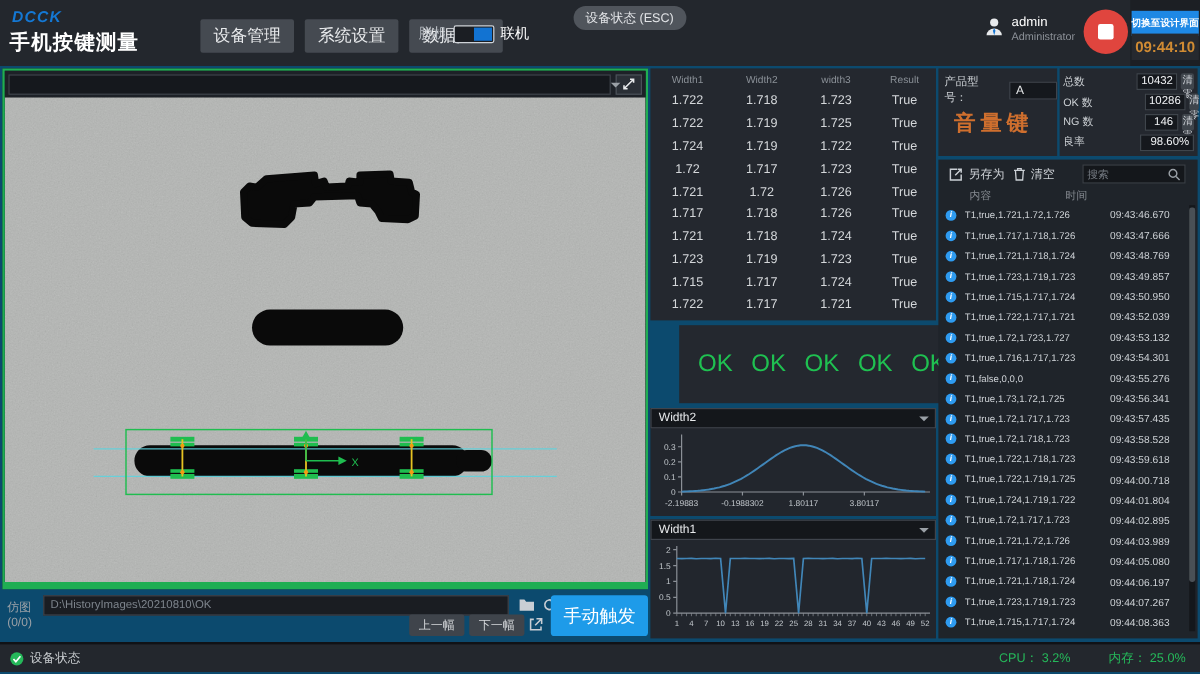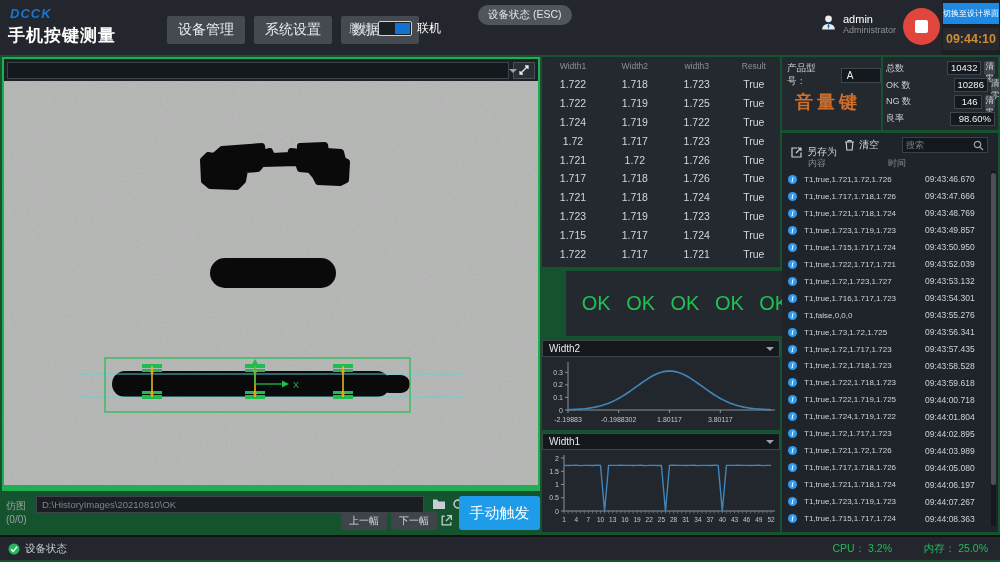--- a/index.html
+++ b/index.html
@@ -1,39 +1,39 @@
 <!DOCTYPE html>
 <html><head>
 <meta charset="utf-8">
 <style>
   * { margin:0; padding:0; box-sizing:border-box; }
   html,body { background:#0e1013; }
   body { font-family:"Liberation Sans","DejaVu Sans",sans-serif; }
-  #app { position:relative; width:1000px; height:562px; background:#14532d; overflow:hidden; }
+  #app { position:relative; width:1000px; height:562px; background:#0c4a6e; overflow:hidden; }
 
   
   .header { position:absolute; left:0; top:0; width:1000px; height:55px; background:#23272d; }
   .logo { position:absolute; left:10px; top:6px; font-size:13px; font-weight:bold; font-style:italic; color:#1478d4; letter-spacing:1px; }
   .app-title { position:absolute; left:8px; top:24px; font-size:17px; font-weight:bold; color:#ffffff; letter-spacing:1px; }
   .nav { position:absolute; left:167px; top:16px; display:flex; gap:9px; }
   .nav-btn { background:#454a51; color:#e8eaec; font-size:14px; padding:5px 11px; border:none; border-radius:2px; cursor:pointer; }
   .toggle-group { position:absolute; left:349px; top:20px; display:flex; align-items:center; gap:5px; }
   .toggle-off-label { font-size:12px; color:#b9bec4; }
   .toggle-on-label { font-size:12px; color:#ffffff; }
   .switch { position:relative; width:34px; height:15px; border:1px solid #cfd3d8; border-radius:2px; background:#1b1e23; }
   .switch .knob { position:absolute; right:1px; top:1px; width:15px; height:11px; background:#1273d2; }
   .exit-btn { position:absolute; left:478px; top:5px; background:#50555c; color:#e3e5e8; font-size:10.5px; padding:3px 10px; border:none; border-radius:10px; cursor:pointer; }
   .user { position:absolute; left:820px; top:13px; display:flex; gap:6px; }
   .user-texts { display:flex; flex-direction:column; }
   .user-name { font-size:11px; color:#ffffff; }
   .user-role { font-size:9px; color:#8b9097; }
   .record-btn { position:absolute; left:903px; top:8px; width:37px; height:37px; border-radius:50%; background:#e0453e; border:none; cursor:pointer; display:flex; align-items:center; justify-content:center; }
   .record-btn .sq { width:13px; height:13px; background:#ffffff; border-radius:2px; }
   .hdr-right { position:absolute; left:942px; top:0; width:58px; height:55px; background:#1c1f24; }
-  .design-btn { position:absolute; left:1px; top:3px; width:56px; height:21px; background:#1e88e5; color:#fff; font-size:8px; border:none; cursor:pointer; padding:0; line-height:10px; }
+  .design-btn { position:absolute; left:1px; top:9px; width:56px; height:21px; background:#1e88e5; color:#fff; font-size:8px; border:none; cursor:pointer; padding:0; line-height:10px;font-weight:bold; }
   .time-box { position:absolute; left:1px; top:28px; width:56px; height:22px; background:#26292f; color:#d08b33; font-size:12.5px; font-weight:bold; text-align:center; line-height:22px; }
 
   
   .camera-panel { position:absolute; left:2px; top:57px; width:538px; height:434px; border:2px solid #1fae53; border-bottom-width:6px; background:#1d2127; display:flex; flex-direction:column; }
   .camera-toolbar { height:22px; display:flex; align-items:center; gap:4px; padding:2px 3px; background:#1d2127; }
   .camera-select { flex:1; height:17px; background:#15181d; border:1px solid #3f444c; position:relative; color:#c8ccd1; font-size:10px; line-height:15px; padding:0 16px 0 5px; cursor:pointer; }
   .chev { position:absolute; right:5px; top:6px; width:0; height:0; border-left:4px solid transparent; border-right:4px solid transparent; border-top:4px solid #9aa0a6; }
   .expand-btn { width:22px; height:17px; background:#2a2f36; border:1px solid #4a5058; display:flex; align-items:center; justify-content:center; cursor:pointer; }
   .camera-image { flex:1; position:relative; overflow:hidden; }
 
@@ -71,21 +71,21 @@
   .product-name { position:absolute; left:13px; top:33px; color:#cf6f2e; font-size:18px; font-weight:bold; letter-spacing:4px; }
   .stats-right { position:absolute; left:883px; top:57px; width:115px; height:73px; background:#24282f; padding:4px 3px; display:flex; flex-direction:column; gap:2px; }
   .stat-row { display:flex; align-items:center; gap:3px; height:15px; }
   .stat-label { width:27px; font-size:9px; color:#ccd0d4; white-space:nowrap; }
   .stat-value { width:55px; height:14px; background:#15181d; border:1px solid #3f454c; color:#f0f2f4; font-size:9.5px; text-align:right; padding:0 3px; line-height:12px;margin-left:40px; }
   .clear-btn { width:25px; height:14px; background:#3f454c; border:none; border-radius:2px; color:#cfd3d8; font-size:8.5px; padding:0; cursor:pointer; }
 
   .log-panel { position:absolute; left:782px; top:133px; width:216px; height:399px; background:#1f242a; }
   .log-toolbar { position:absolute; left:0; top:4px; right:0; height:17px; }
   .tool-btn { position:absolute; display:flex; align-items:center; gap:4px; background:none; border:none; color:#ccd0d4; font-size:10px; cursor:pointer; }
-  .saveas-btn { left:8px; top:1px;margin-top:7px; }
+  .saveas-btn { left:8px; top:1px; }
   .clearlog-btn { left:62px; top:1px; }
   .search-box { position:absolute; left:120px; top:0; width:86px; height:16px; background:#14171b; border:1px solid #3a4047; display:flex; align-items:center; }
   .search-input { flex:1; background:none; border:none; color:#c8ccd1; font-size:9px; padding:0 3px; width:60px; font-family:"Liberation Sans",sans-serif; }
   .search-input::placeholder { color:#777d85; }
   .log-head { position:absolute; left:0; top:24px; right:0; height:12px; }
   .log-head-content { position:absolute; left:26px; font-size:9px; color:#868b92; }
   .log-head-time { position:absolute; left:106px; font-size:9px; color:#868b92; }
   .log-rows { position:absolute; left:4px; top:38px; right:11px; bottom:5px; display:flex; flex-direction:column; }
   .lrow { flex:1; display:flex; align-items:center; }
   .linfo { width:9px; height:9px; border-radius:50%; background:#2e9bf0; color:#fff; font-size:7px; font-style:italic; font-weight:bold; text-align:center; line-height:9px; margin-left:2px; flex:none; }

